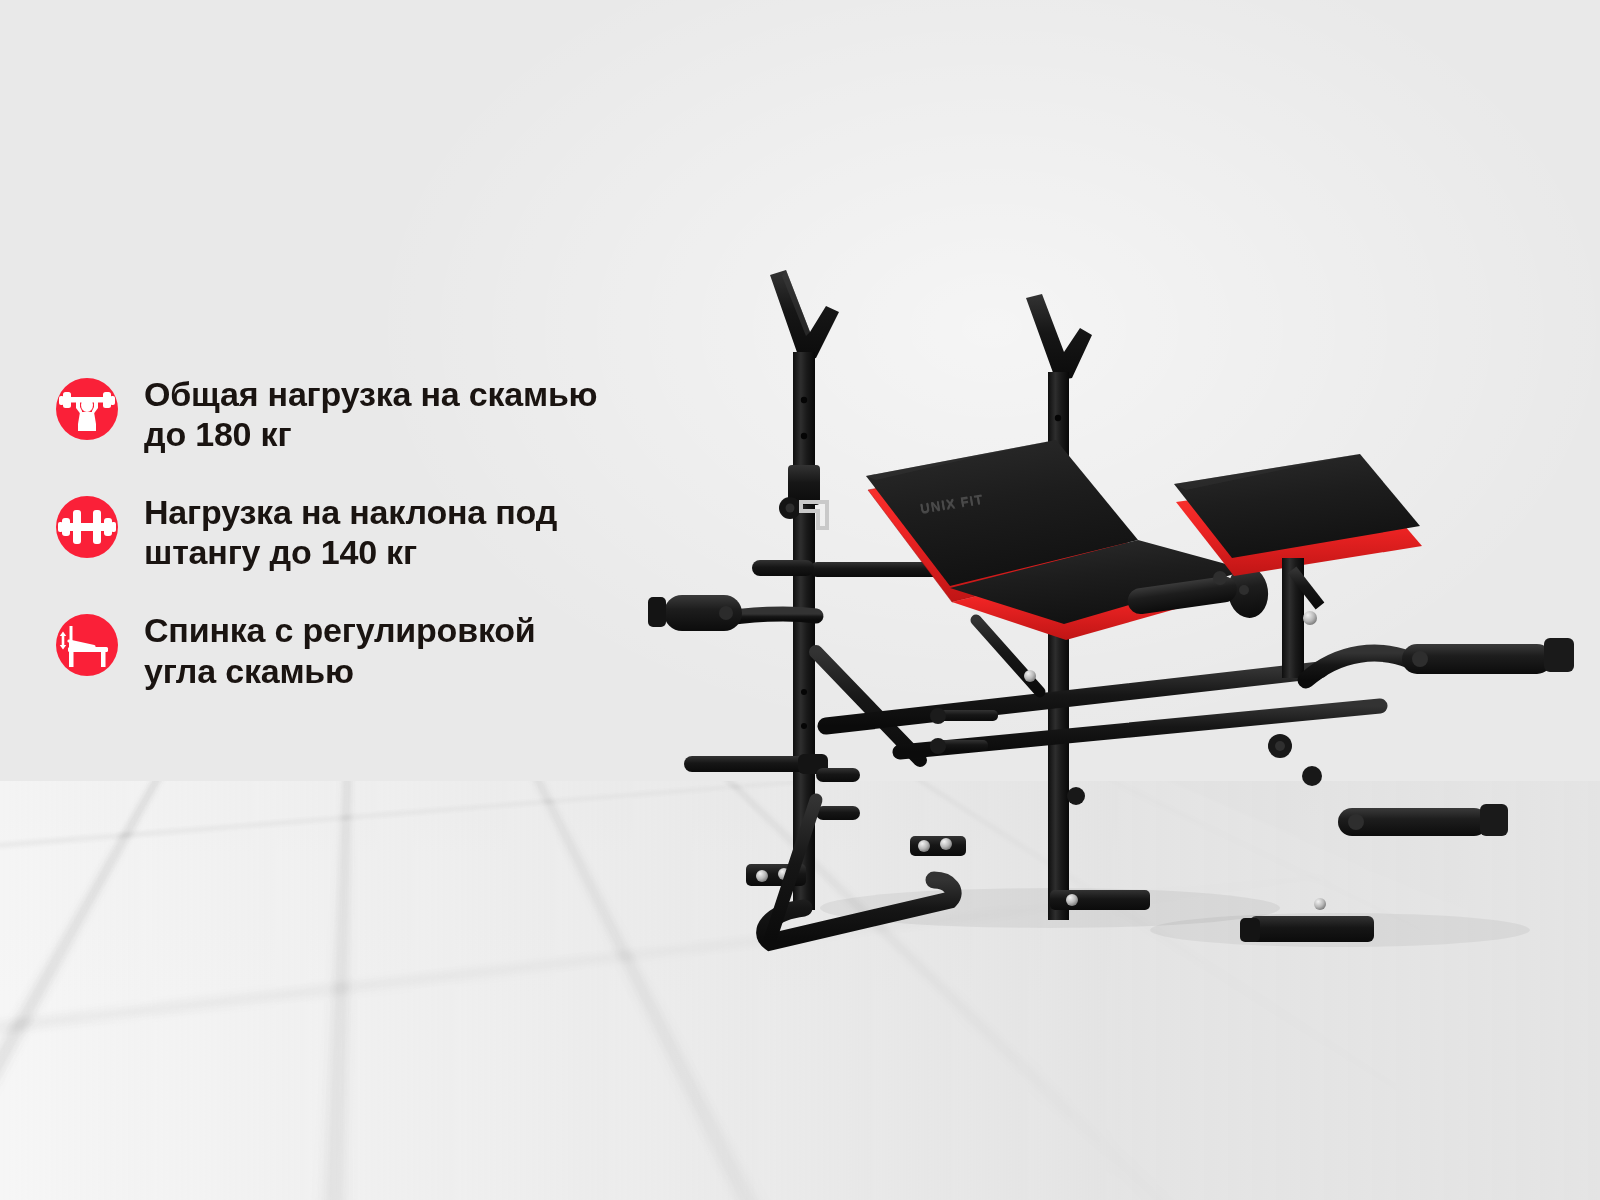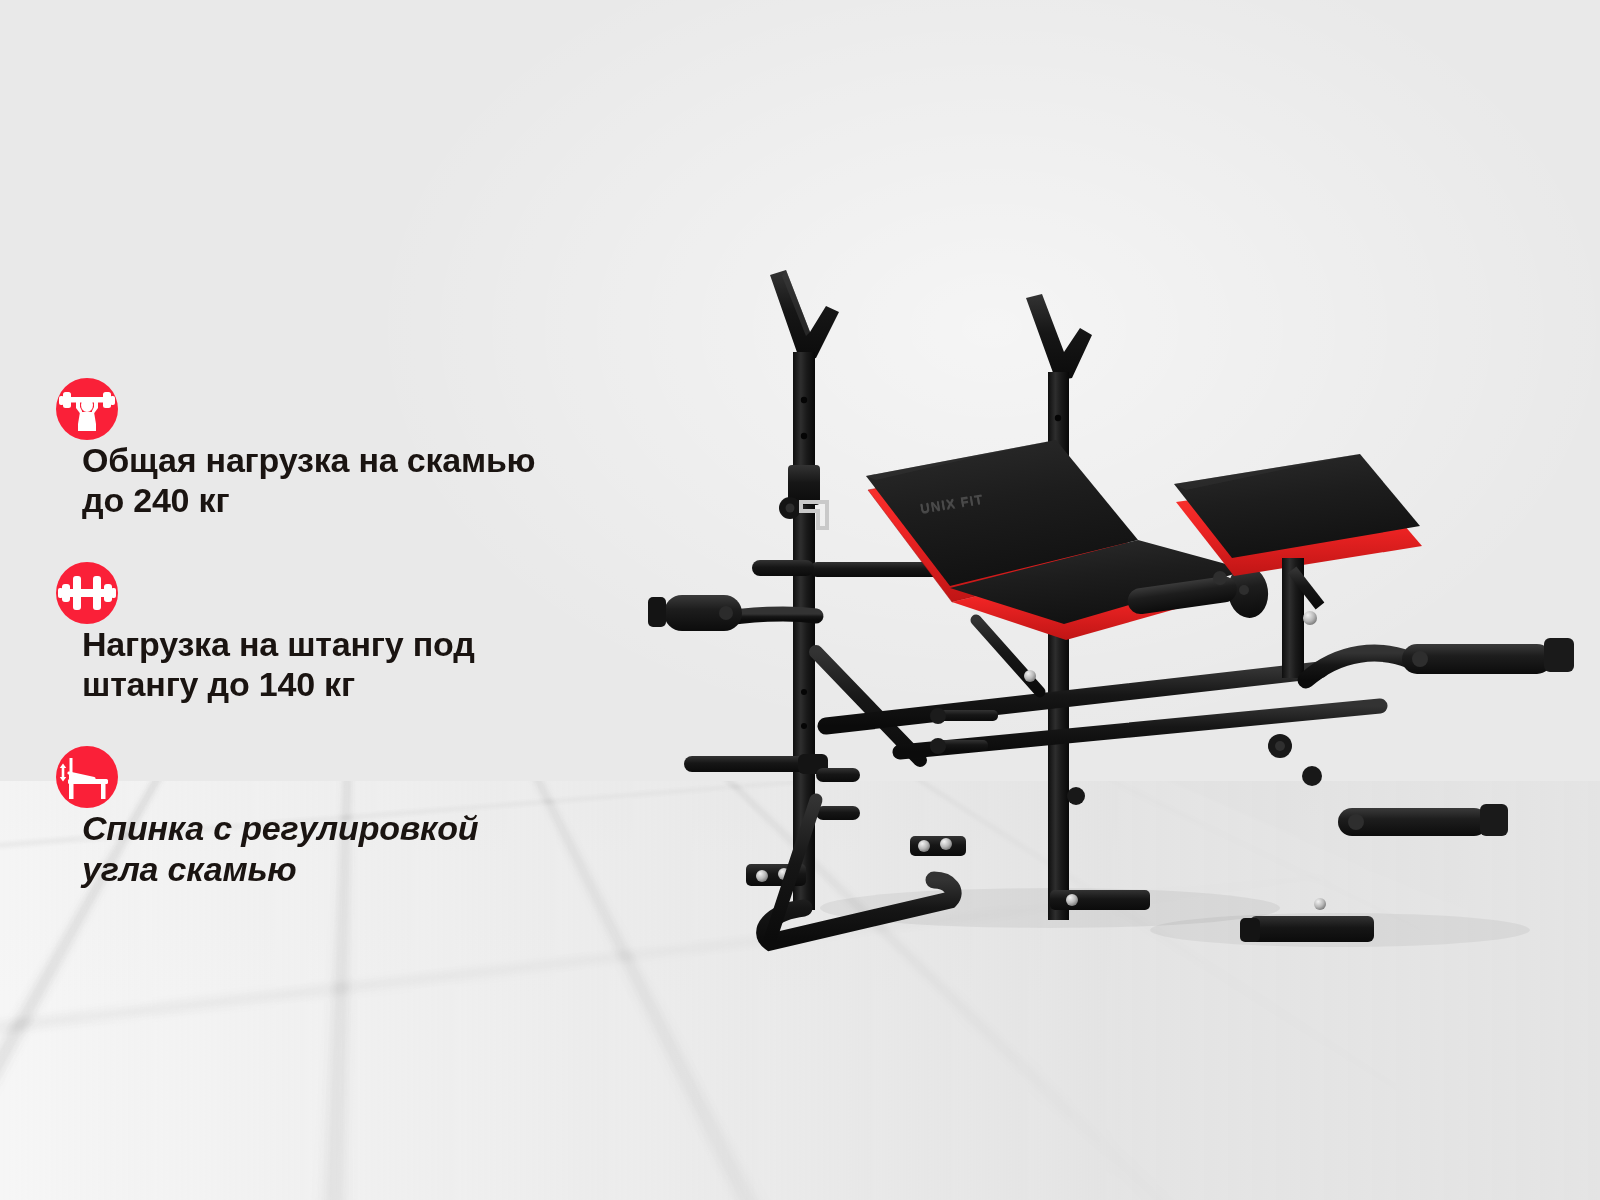--- a/index.html
+++ b/index.html
@@ -43,22 +43,22 @@
   }
   .wall-vignette{
     position:absolute; left:0; top:0; width:1600px; height:781px;
     background:radial-gradient(ellipse 900px 600px at 62% 42%, rgba(255,255,255,.55), rgba(255,255,255,0) 70%);
   }
 
   
   #features {
     position:absolute; left:56px; top:374px; width:720px;
   }
-  .feature { display:flex; align-items:flex-start; margin-bottom:38px;flex-direction:column; }
-  .feature:last-child { margin-bottom:0;font-style:italic; }
+  .feature { display:flex; align-items:flex-start; margin-bottom:38px; }
+  .feature:last-child { margin-bottom:0; }
 
   .fic {
     flex:0 0 auto; width:62px; height:62px; border-radius:50%;
     background:#fa2038; position:relative; margin-top:4px;
   }
   .fic svg { position:absolute; left:0; top:0; width:62px; height:62px; }
 
   .ftext {
     margin-left:26px;
     font-size:34px; font-weight:bold; line-height:1.18;
@@ -290,38 +290,38 @@
         <path d="M20 22 L20 30 L26 38 L26 33 L24 29 L24 22 Z" fill="#fff"></path>
         <path d="M42 22 L42 30 L36 38 L36 33 L38 29 L38 22 Z" fill="#fff"></path>
 
         <ellipse cx="31" cy="27" rx="6" ry="7" fill="#fff"></ellipse>
 
         <path d="M24 34 L38 34 L40 46 L40 53 L22 53 L22 46 Z" fill="#fff"></path>
       </svg>
     </div>
     <div class="ftext">
       <span>Общая нагрузка на скамью</span><br>
-      <span>до 240 кг</span>
+      <span>до 180 кг</span>
     </div>
   </div>
 
   <div class="feature">
     <div class="fic">
       <svg viewBox="0 0 62 62">
         <rect x="10" y="27" width="42" height="8" rx="3" fill="#fff"></rect>
         <rect x="17" y="14" width="8" height="34" rx="3" fill="#fff"></rect>
         <rect x="37" y="14" width="8" height="34" rx="3" fill="#fff"></rect>
         <rect x="6" y="22" width="8" height="18" rx="3" fill="#fff"></rect>
         <rect x="48" y="22" width="8" height="18" rx="3" fill="#fff"></rect>
         <rect x="2" y="26" width="5" height="10" rx="2" fill="#fff"></rect>
         <rect x="55" y="26" width="5" height="10" rx="2" fill="#fff"></rect>
       </svg>
     </div>
     <div class="ftext">
-      <span>Нагрузка на штангу под</span><br>
+      <span>Нагрузка на наклона под</span><br>
       <span>штангу до 140 кг</span>
     </div>
   </div>
 
   <div class="feature">
     <div class="fic">
       <svg viewBox="0 0 62 62">
 
         <rect x="12" y="33" width="40" height="5" rx="1.5" fill="#fff"></rect>
 

